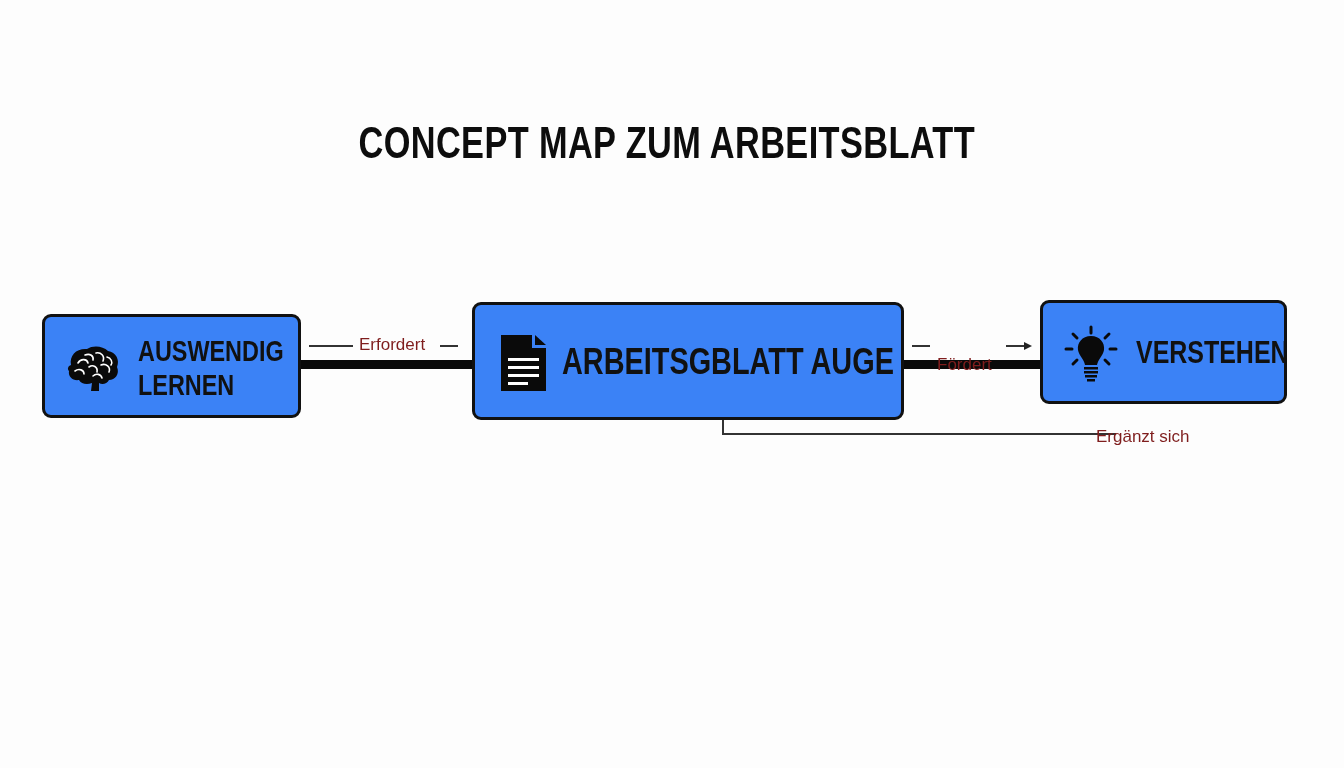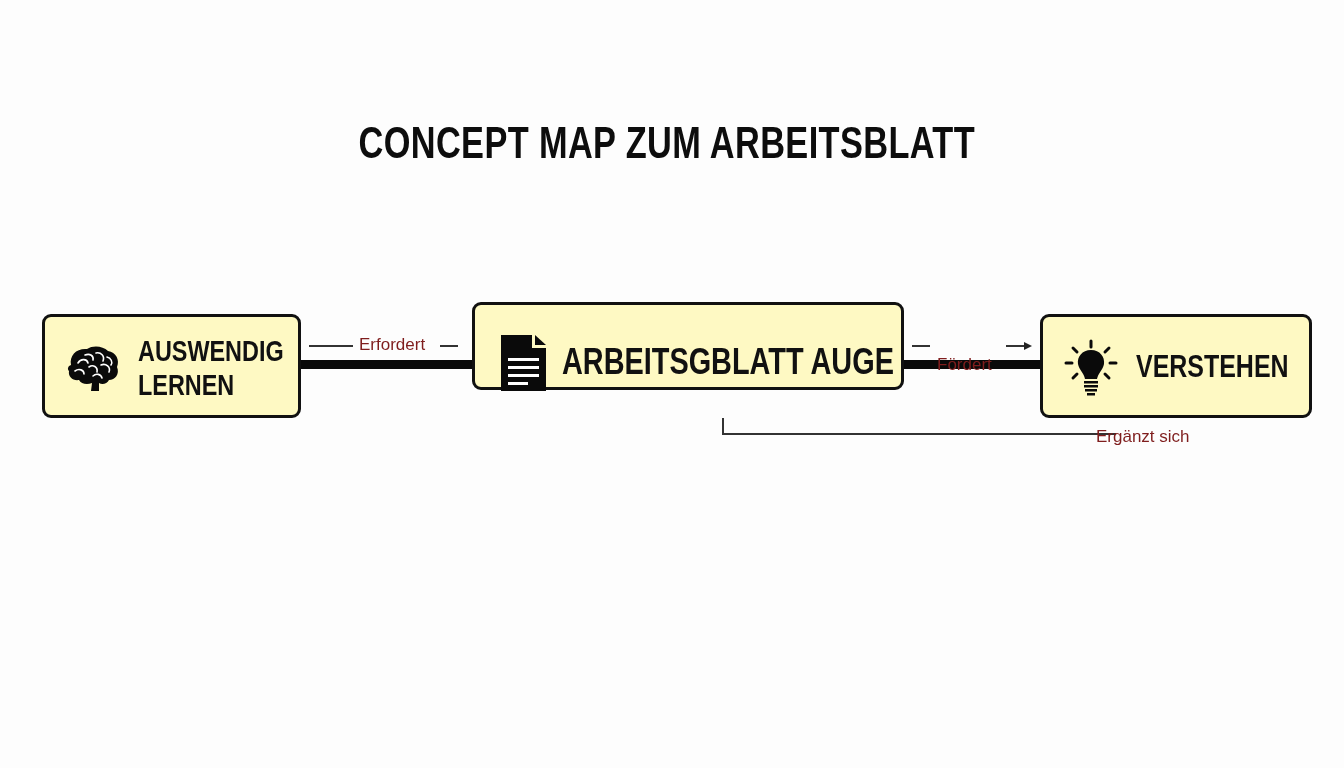--- a/index.html
+++ b/index.html
@@ -27,36 +27,36 @@
       letter-spacing: 0.5px;
       transform: scaleX(0.78);
       transform-origin: 666px 0;
       color: #0d0d0d;
     }
     .node {
       position: absolute;
       box-sizing: border-box;
       border: 3.5px solid #111;
       border-radius: 9px;
-      background: #fef9c3;
+      background: #3b82f6;
       display: flex;
       align-items: center;
     }
     .node-label {
       font-family: "Liberation Sans", sans-serif;
       font-weight: bold;
       color: #111;
       transform-origin: 0 50%;
       transform: scaleX(0.78);
       white-space: nowrap;
       line-height: 1.12;
     }
     #node-left { left: 42px; top: 314px; width: 259px; height: 104px; }
-    #node-center { left: 472px; top: 302px; width: 432px; height: 88px; }
-    #node-right { left: 1040px; top: 314px; width: 272px; height: 104px; }
+    #node-center { left: 472px; top: 302px; width: 432px; height: 118px; }
+    #node-right { left: 1040px; top: 300px; width: 247px; height: 104px; }
 
     #node-left .icon { position: absolute; left: 18px; top: 26px; width: 58px; height: 52px; }
     #node-left .node-label { position: absolute; left: 93px; top: 17px; font-size: 30px; }
 
     #node-center .icon { position: absolute; left: 24px; top: 28px; width: 50px; height: 60px; }
     #node-center .node-label { position: absolute; left: 87px; top: 36px; font-size: 37px; }
 
     #node-right .icon { position: absolute; left: 20px; top: 22px; width: 56px; height: 58px; }
     #node-right .node-label { position: absolute; left: 93px; top: 32px; font-size: 32px; }
 

